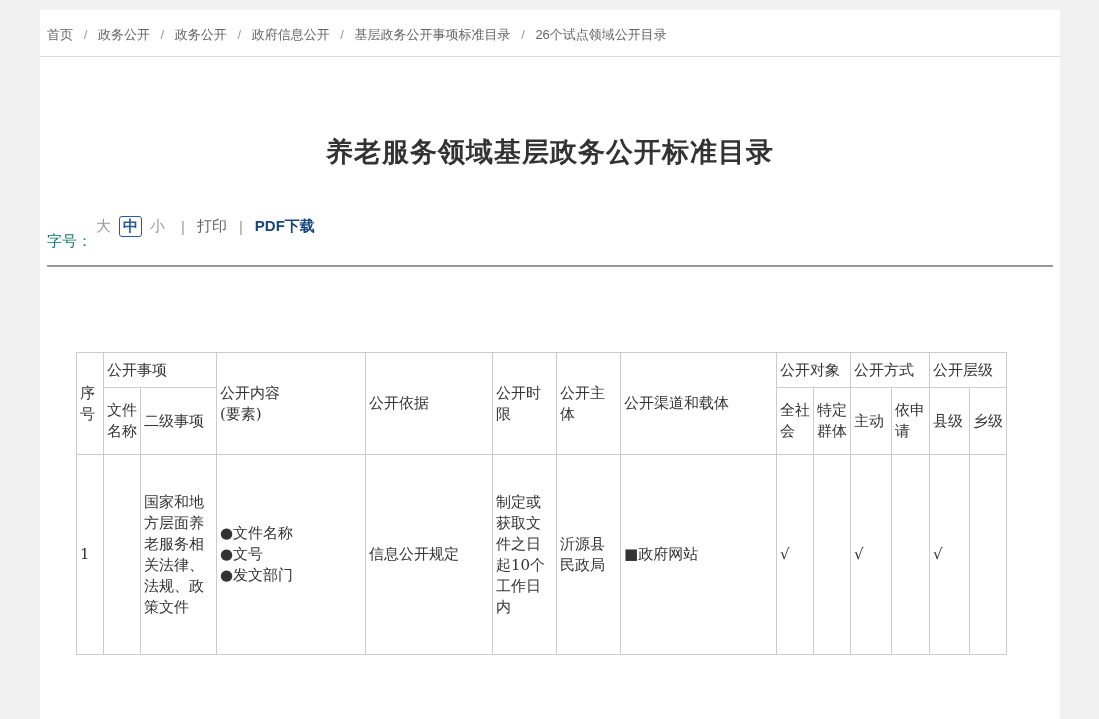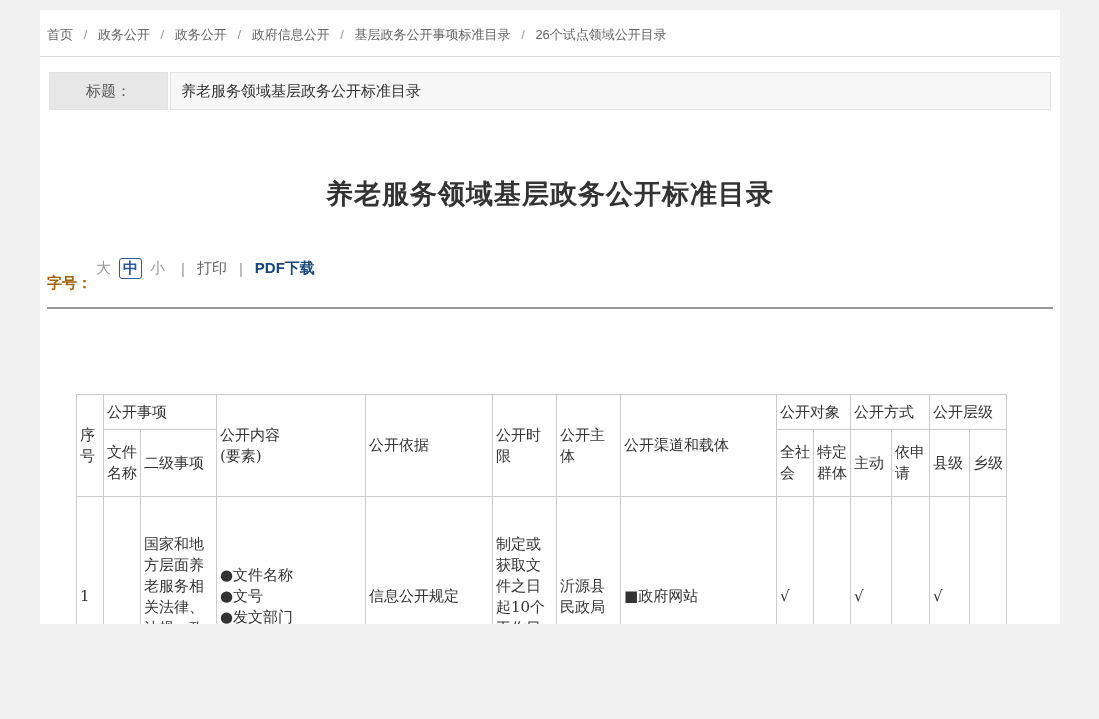--- a/index.html
+++ b/index.html
@@ -5,21 +5,21 @@
   * { box-sizing: border-box; margin: 0; padding: 0; }
   html, body { width: 1099px; height: 719px; overflow: hidden; }
   body {
     background: #f1f1f1;
     font-family: "Liberation Sans", sans-serif;
     padding-top: 10px;
   }
   .card {
     margin: 0 39px 0 40px;
     background: #ffffff;
-    height: 614px;
+    height: 709px;
     overflow: hidden;
   }
   
   .breadcrumb {
     padding: 17px 7px 13px 7px;
     border-bottom: 1px solid #dcdcdc;
     font-size: 13px;
     color: #666;
     line-height: 16px;
   }
@@ -64,21 +64,21 @@
   
   .info-bar {
     margin: 32px 7px 0 7px;
     display: flex;
     justify-content: space-between;
     align-items: center;
     font-size: 15px;
   }
   .pub-date { color: #9a9a9a; }
   .tools { display: flex; align-items: center; color: #999; }
-  .fs-label { color: #a16207; font-weight: bold; margin-top: 30px; }
+  .fs-label { color: #0f766e; font-weight: normal; margin-top: 30px; }
   .fs-btn { color: #999; cursor: pointer; margin: 0 4px; text-decoration: none; }
   .fs-btn.active {
     color: #2a5a9e;
     border: 1px solid #2a5a9e;
     border-radius: 3px;
     padding: 0 3px;
     font-weight: bold;
   }
   .tool-sep { color: #999; margin: 0 12px; }
   .print-link { color: #666; text-decoration: none; cursor: pointer; }
@@ -127,24 +127,20 @@
     <span class="sep">/</span>
     <a>政府信息公开</a>
     <span class="sep">/</span>
     <a>基层政务公开事项标准目录</a>
     <span class="sep">/</span>
     <a>26个试点领域公开目录</a>
   </div>
 
   <table class="meta-table">
     <tbody>
-        <tr>
-      <td class="label">标题：</td>
-      <td class="value" colspan="3">养老服务领域基层政务公开标准目录</td>
-    </tr>
   </tbody>
     </table>
 
   <h1 class="article-title">养老服务领域基层政务公开标准目录</h1>
 
   <div class="info-bar">
     <div class="tools">
       <span class="fs-label">字号：</span>
       <a class="fs-btn">大</a>
       <a class="fs-btn active">中</a>

